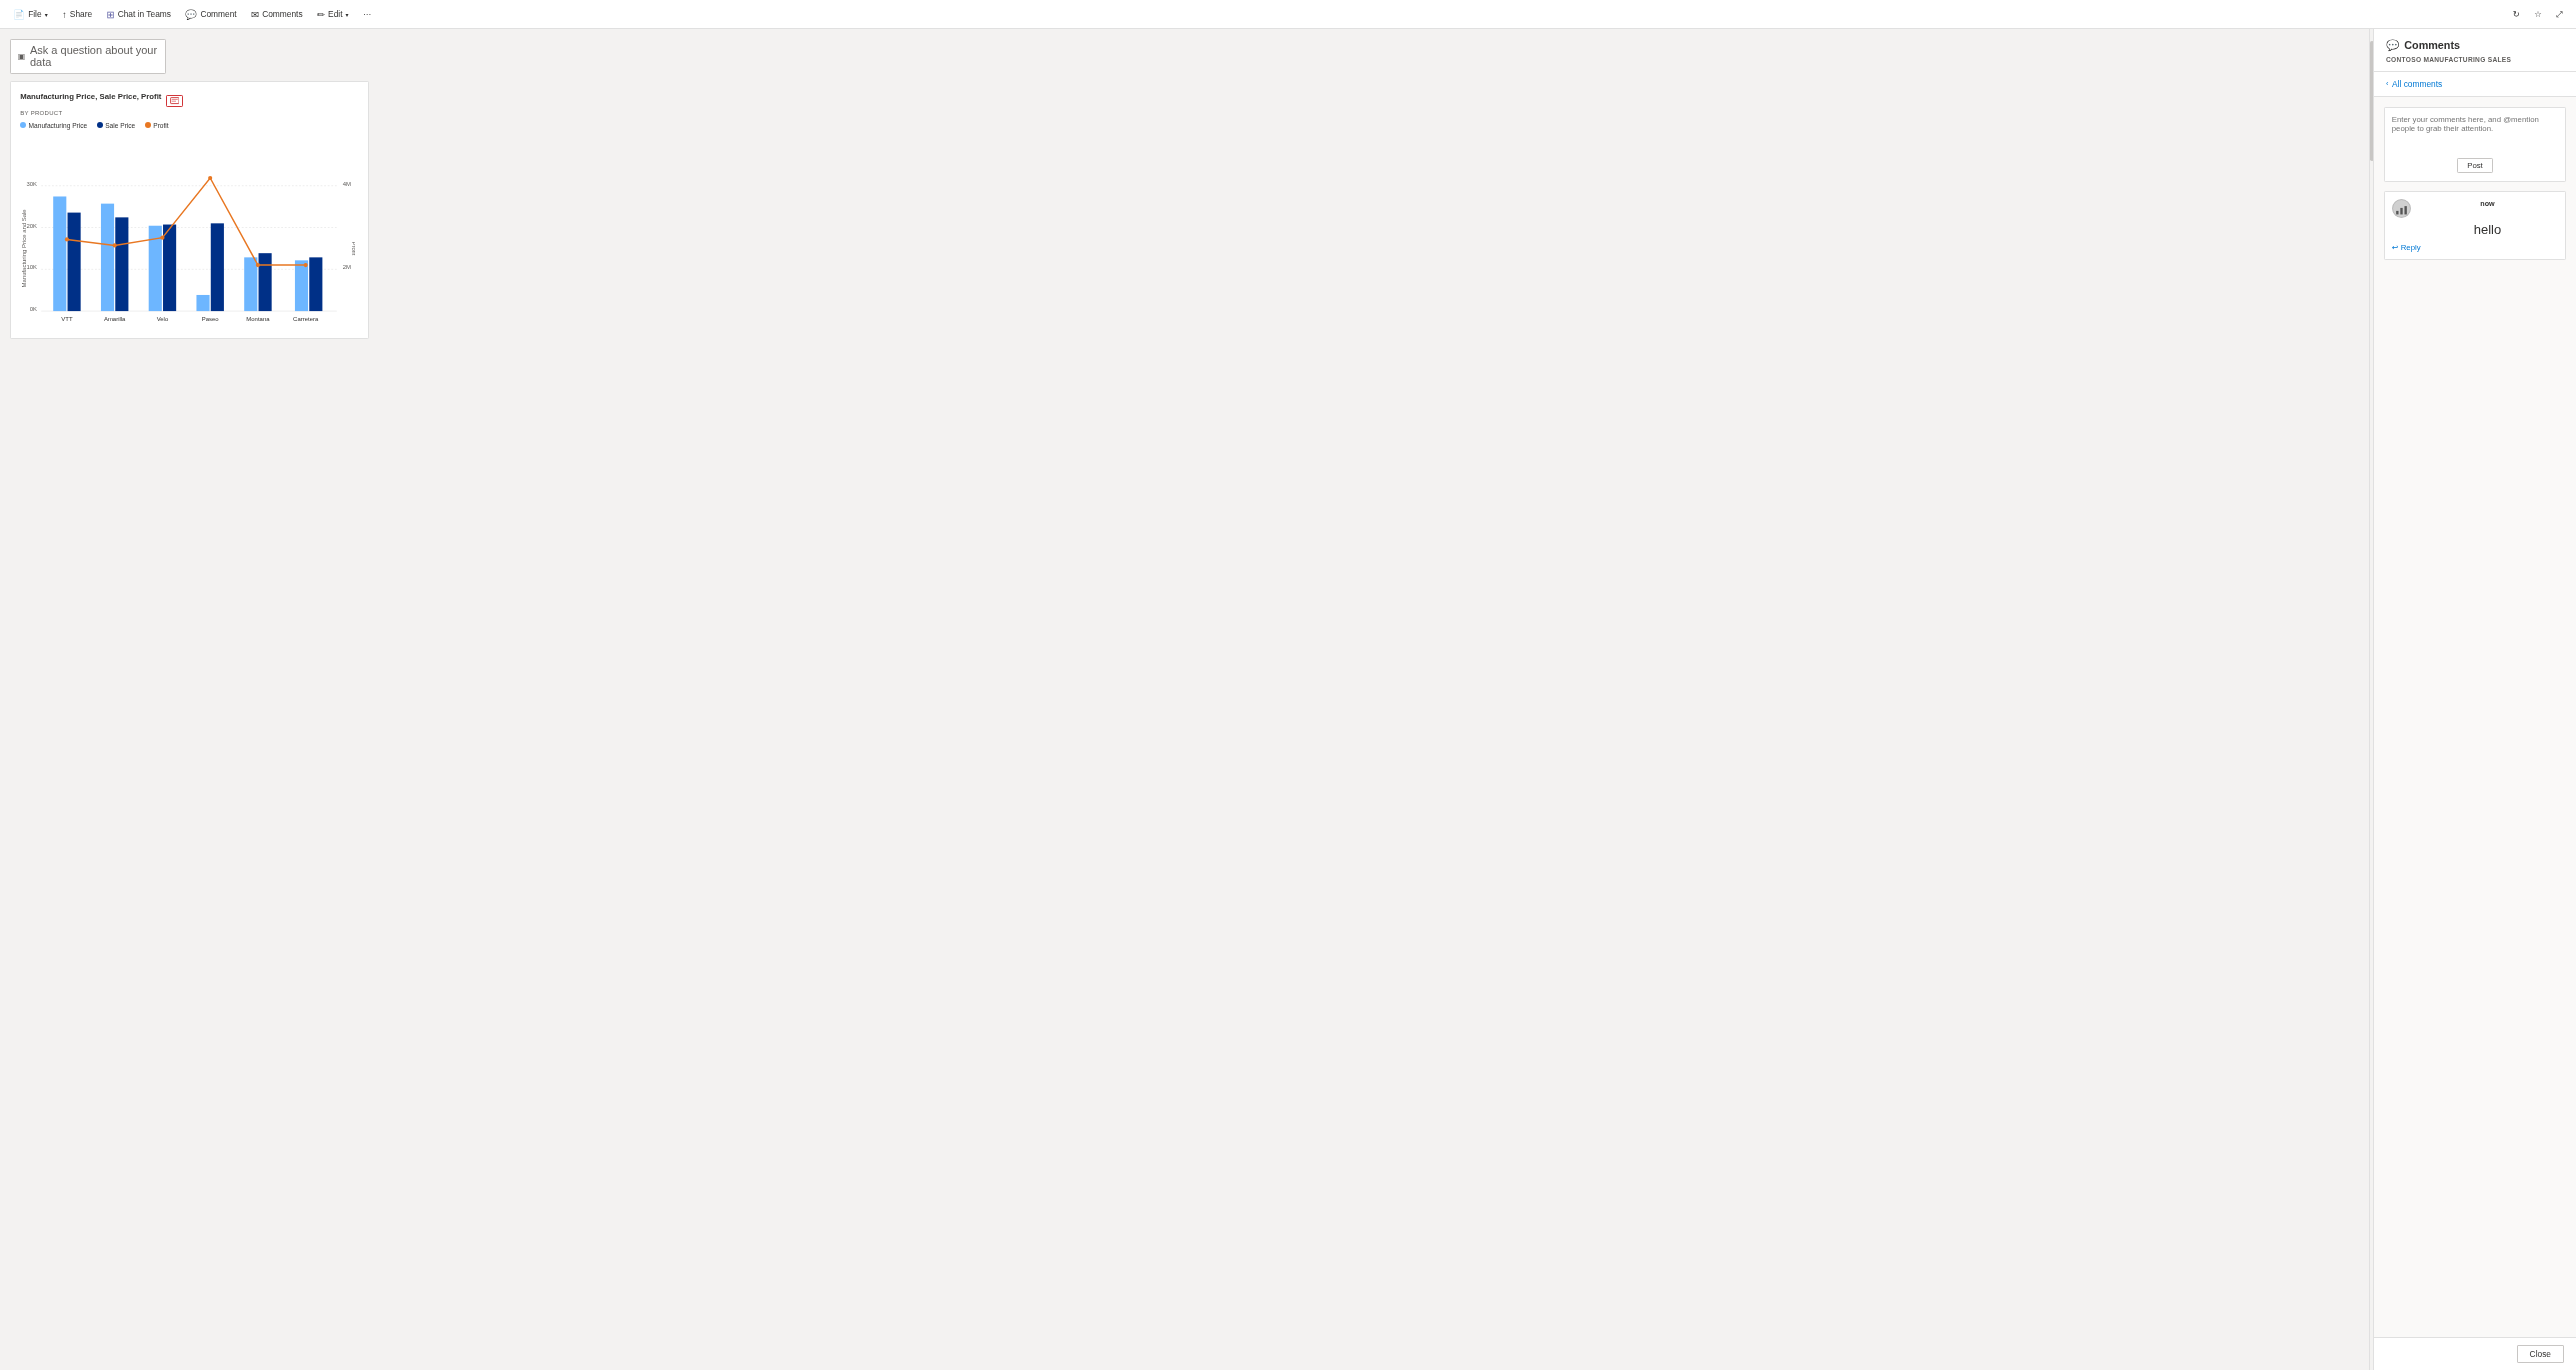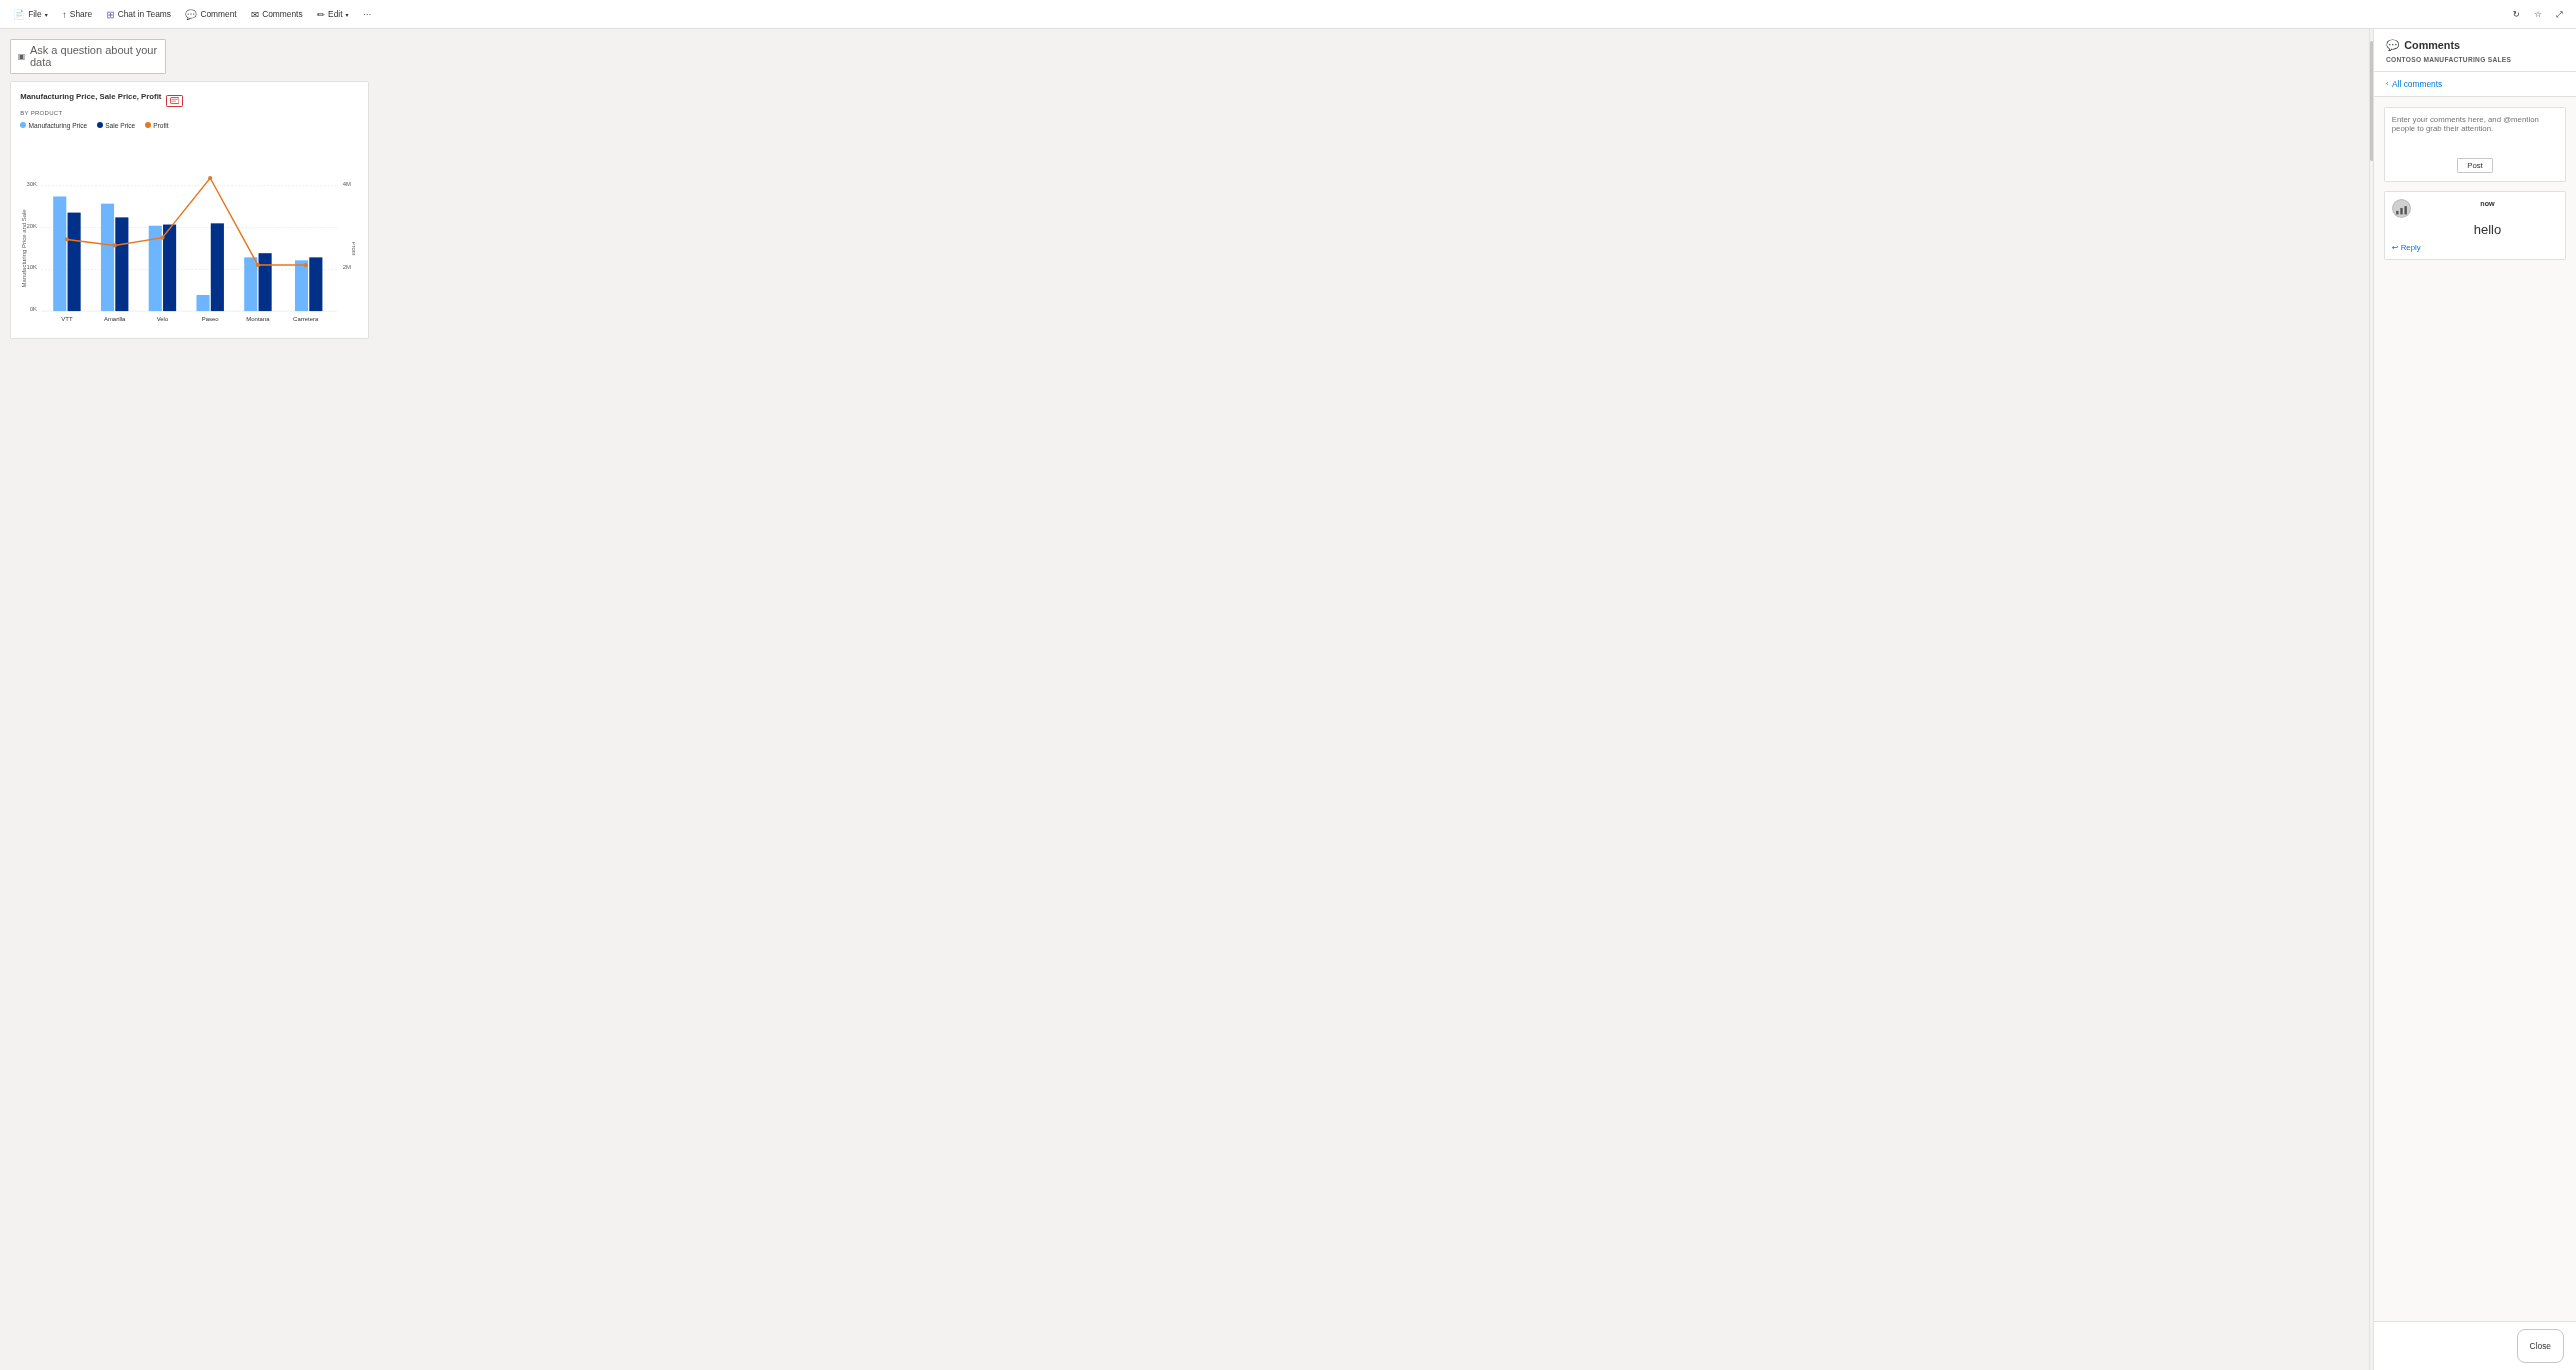--- a/index.html
+++ b/index.html
@@ -284,24 +284,24 @@
     
     .comments-footer {
       padding: 7.2px 12px;
       border-top: 0.6px solid #e0e0e0;
       display: flex;
       justify-content: flex-end;
       background: #ffffff;
     }
 
     .close-btn {
-      padding: 11px 12px;
+      padding: 3px 12px;
       background: transparent;
       border: 0.6px solid #c8c6c4;
-      border-radius: 8px;
+      border-radius: 1px;
       font-size: 8.4px;
       color: #323130;
       cursor: pointer;
     }
 
     
     .chart-svg-wrapper {
       position: relative;
       width: 100%;
     }

